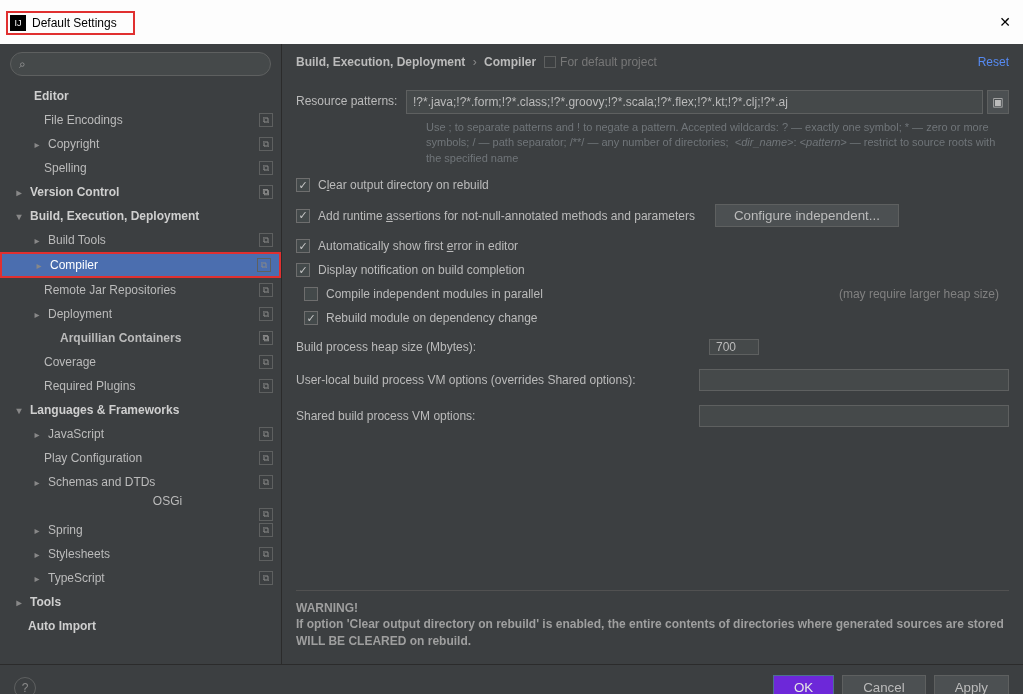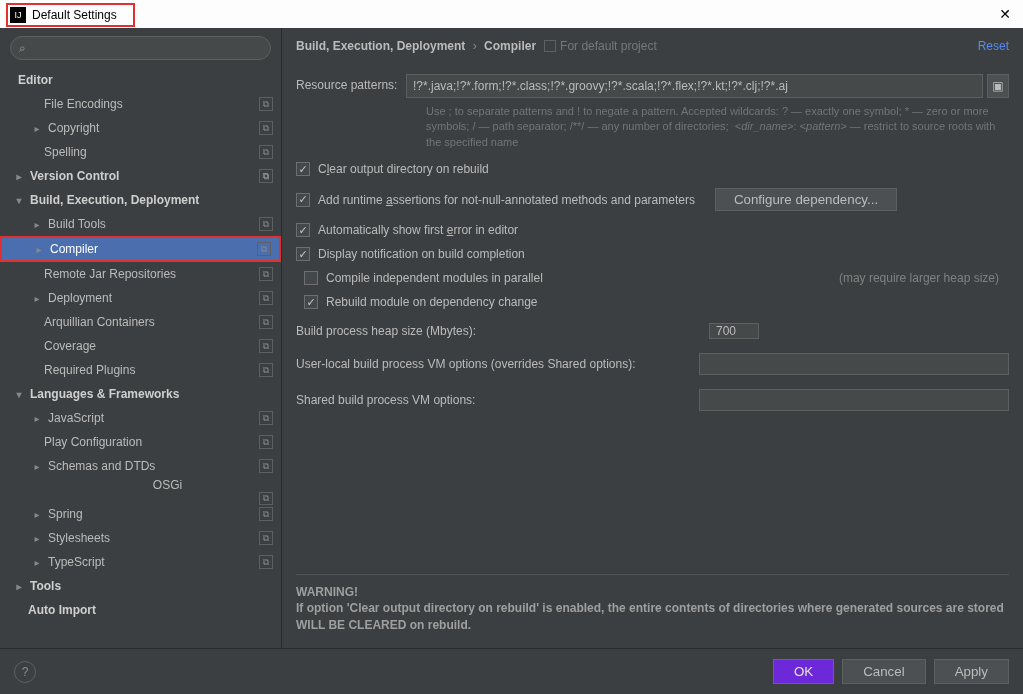--- a/index.html
+++ b/index.html
@@ -7,21 +7,21 @@
   font-family: "Segoe UI", Arial, sans-serif;
   font-size: 12px;
   background: #3c3f41;
   color: #bbbbbb;
   width: 1023px;
   height: 694px;
   overflow: hidden;
   position: relative;
 }
 .titlebar {
-  height: 28px;
+  height: 44px;
   background: #fdfdfd;
   color: #000;
   display: flex;
   align-items: center;
   padding: 0 6px;
   text-align: right;
 }
 .titlebar .app-icon {
   width: 16px; height: 16px;
   background: #000;
@@ -317,21 +317,21 @@
 
 <div class="main-area">
 
   <div class="sidebar">
     <div class="search-wrap">
       <div class="search-box">
         <span class="mag">⌕</span>
       </div>
     </div>
     <div class="tree" id="tree">
-        <div class="tree-item header" style="padding-left: 18px;">
+        <div class="tree-item header" style="padding-left: 6px; margin-left: 28px;">
           <span>Editor</span>
         </div>
         <div class="tree-item" style="padding-left: 44px;">
           <span>File Encodings</span>
           <span class="tag">⧉</span>
         </div>
         <div class="tree-item" style="padding-left: 32px;">
           <span class="arrow closed"></span>
           <span style="width: 6px; display: inline-block;"></span>
           <span>Copyright</span>
@@ -367,21 +367,21 @@
         <div class="tree-item" style="padding-left: 44px; gap: 14px;">
           <span>Remote Jar Repositories</span>
           <span class="tag">⧉</span>
         </div>
         <div class="tree-item" style="padding-left: 32px;">
           <span class="arrow closed"></span>
           <span style="width: 6px; display: inline-block;"></span>
           <span>Deployment</span>
           <span class="tag">⧉</span>
         </div>
-        <div class="tree-item" style="padding-left: 44px;">
+        <div class="tree-item" style="padding-left: 60px; font-weight: bold;">
           <span>Arquillian Containers</span>
           <span class="tag">⧉</span>
         </div>
         <div class="tree-item" style="padding-left: 44px;">
           <span>Coverage</span>
           <span class="tag">⧉</span>
         </div>
         <div class="tree-item" style="padding-left: 44px;">
           <span>Required Plugins</span>
           <span class="tag">⧉</span>
@@ -467,21 +467,21 @@
     </div>
 
     <div class="checkbox-row">
       <span class="cb checked"></span>
       <span class="cb-label">C<span class="ul">l</span>ear output directory on rebuild</span>
     </div>
 
     <div class="checkbox-row">
       <span class="cb checked"></span>
       <span class="cb-label">Add runtime <span class="ul">a</span>ssertions for not-null-annotated methods and parameters</span>
-      <button class="btn-inline">Configure dependency...</button>
+      <button class="btn-inline">Configure independent...</button>
     </div>
 
     <div class="checkbox-row">
       <span class="cb checked"></span>
       <span class="cb-label">Automatically show first <span class="ul">e</span>rror in editor</span>
     </div>
 
     <div class="checkbox-row sub">
       <span class="cb checked"></span>
       <span class="cb-label">Display notification on build completion</span>

